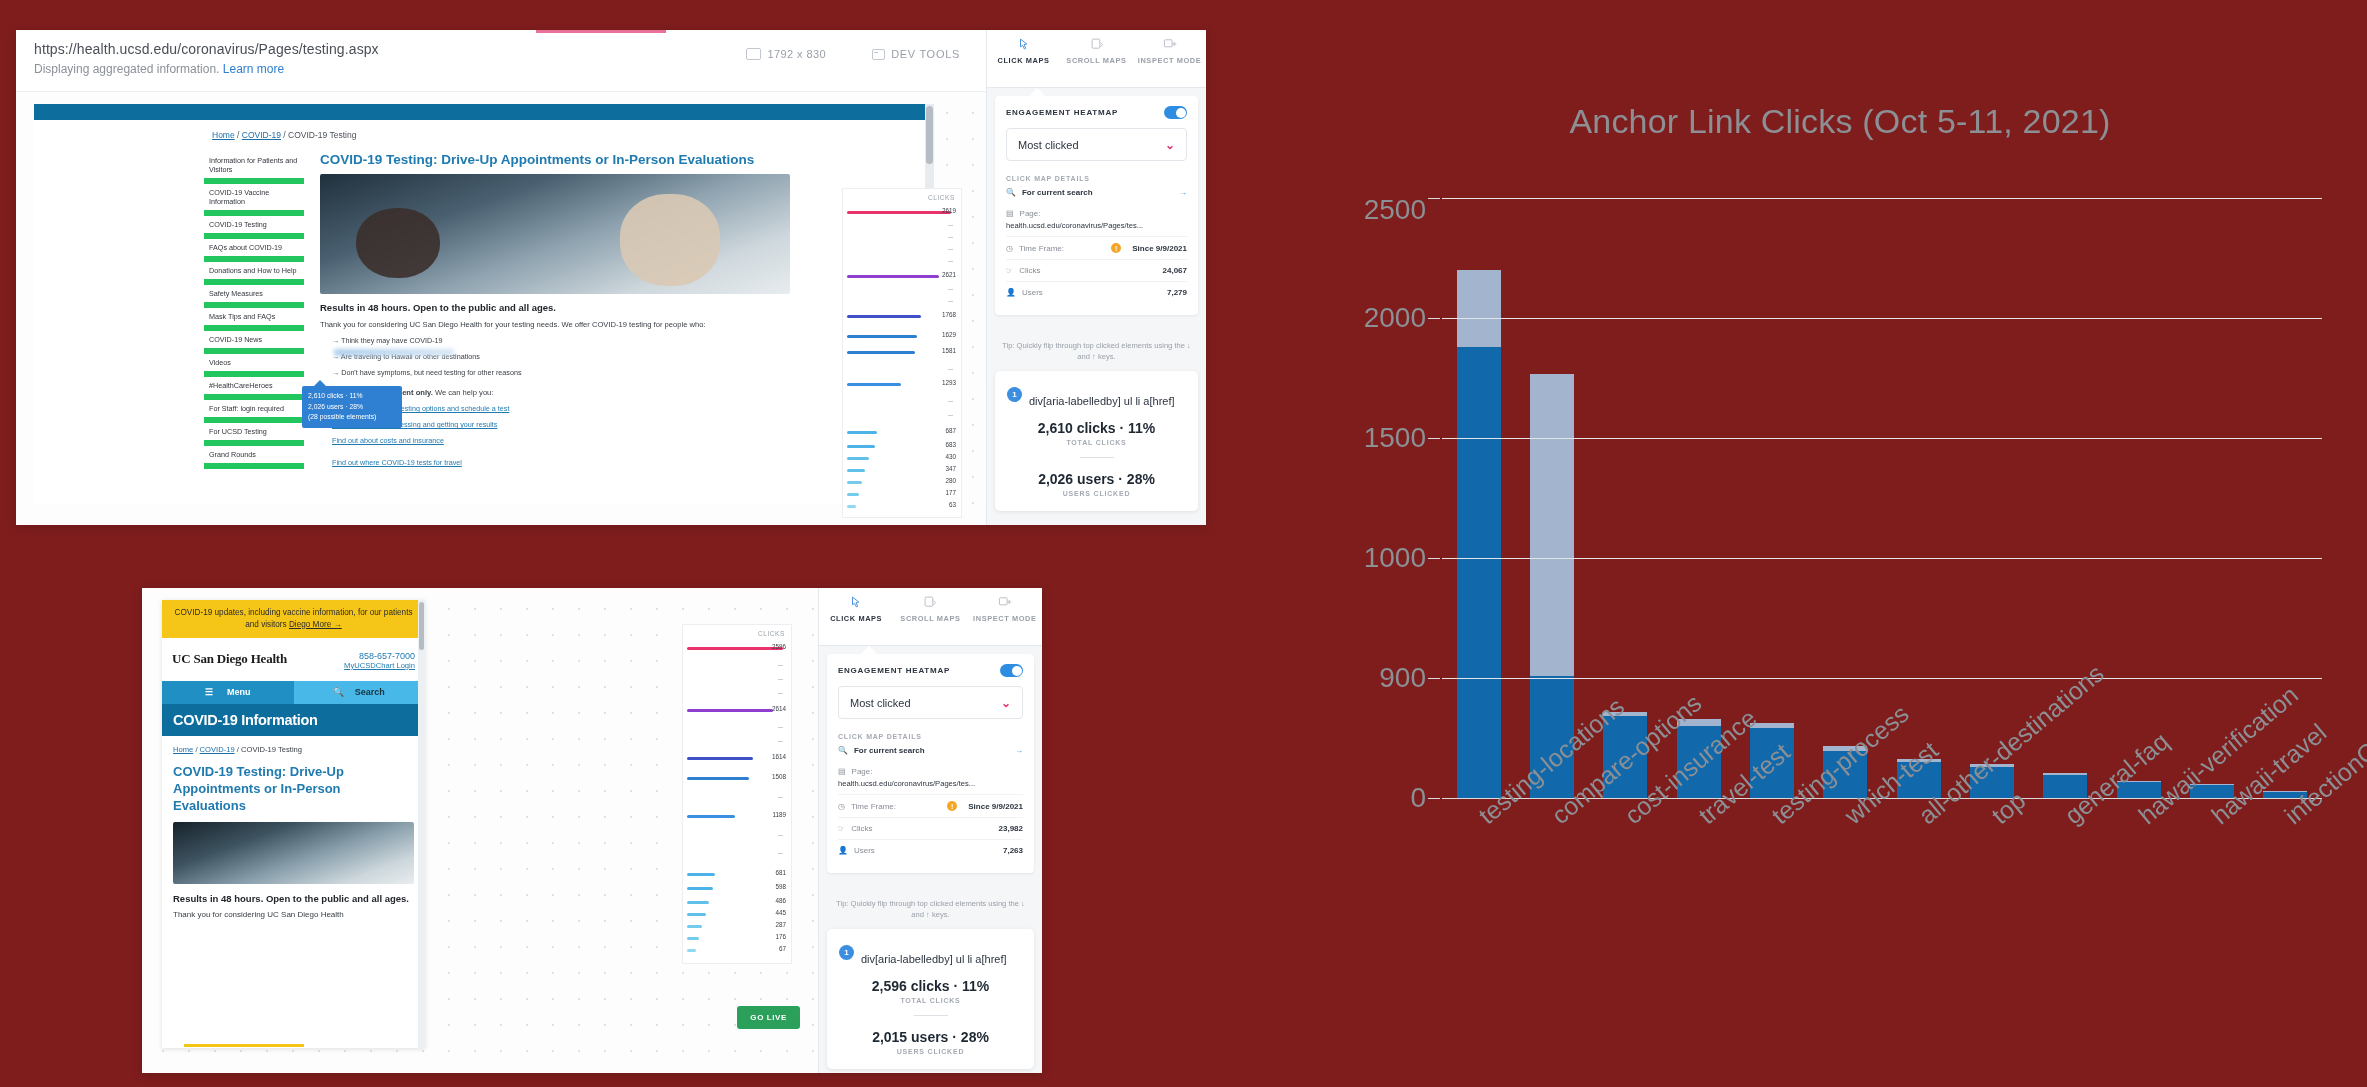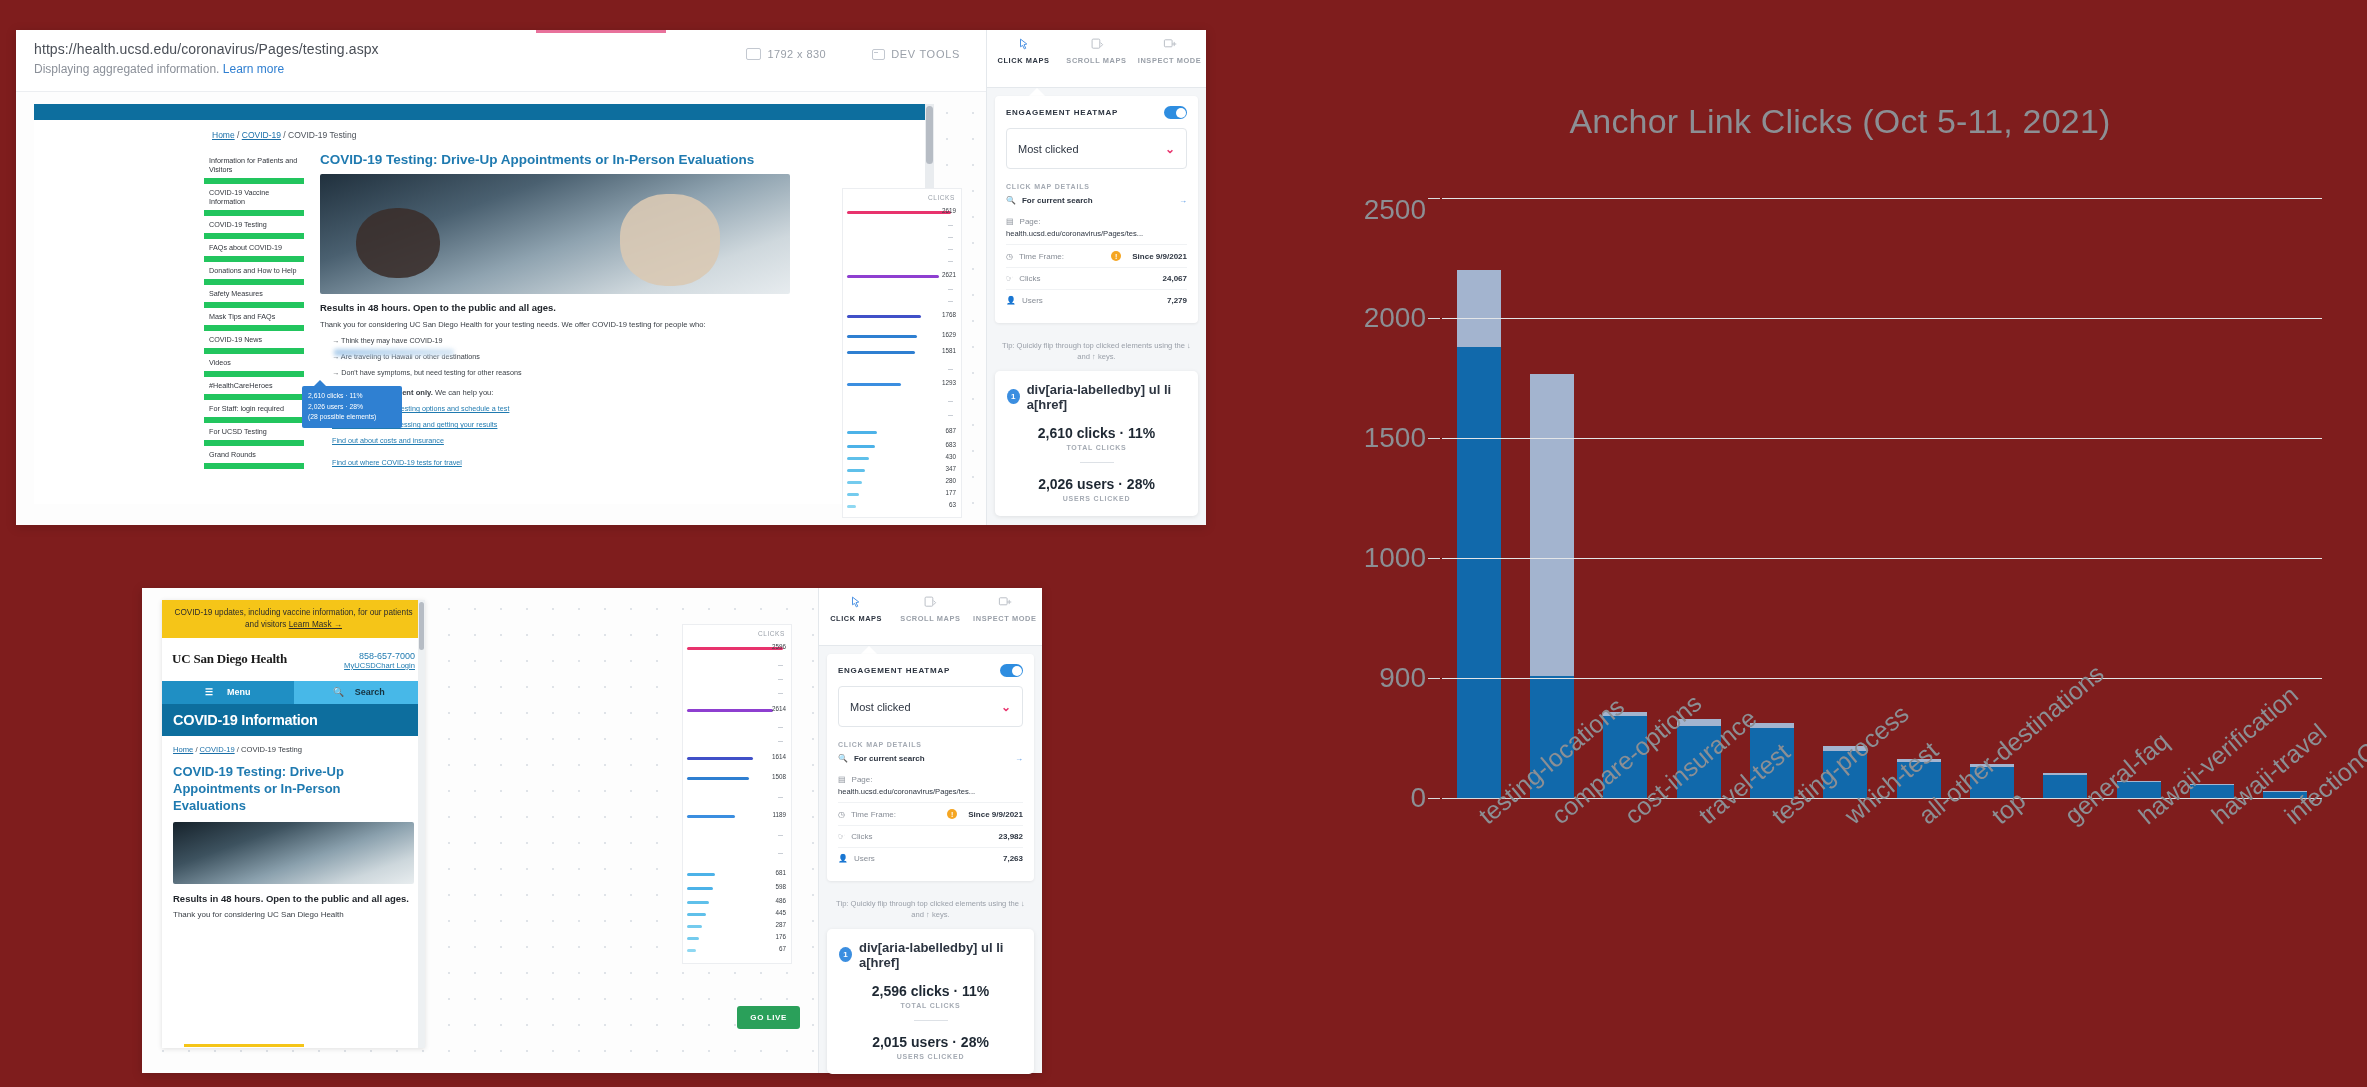--- a/index.html
+++ b/index.html
@@ -68,36 +68,36 @@
      font-size:7.4px; letter-spacing:.6px; color:#9aa0a9; font-weight:bold; text-align:center; line-height:1.35;}
   .ptab.active { color:#2c3440; }
   .ptab .ico { width:16px; height:14px; }
   .ptab.active .ico svg { stroke:#4a90e2; }
   .caret { position:absolute; left:42px; top:58px; width:0; height:0; border:8px solid transparent; border-bottom-color:#fff; border-top:0; }
   .pcard { position:absolute; left:8px; top:66px; right:8px; background:#fff; border-radius:4px; box-shadow:0 1px 3px rgba(0,0,0,.07); padding:10px 11px 12px; }
   .pcard .hdrow { display:flex; align-items:center; justify-content:space-between; }
   .pcard .hdr { font-size:8px; font-weight:bold; letter-spacing:.75px; color:#2c3440; }
   .toggle { width:23px; height:13px; border-radius:7px; background:#2e8de0; position:relative; }
   .toggle:after{content:"";position:absolute;right:1.5px;top:1.5px;width:10px;height:10px;border-radius:50%;background:#fff;}
-  .sel { margin-top:9px; height:41px; border:1px solid #e2e6ea; border-radius:4px; display:flex; align-items:center; justify-content:space-between; padding:0 11px; font-size:11px; color:#2c3440;}
+  .sel { margin-top:9px; height:33px; border:1px solid #e2e6ea; border-radius:4px; display:flex; align-items:center; justify-content:space-between; padding:0 11px; font-size:11px; color:#2c3440;}
   .sel .chev { color:#e8336d; font-size:12px; font-weight:bold;}
   .detailhdr { margin-top:14px; font-size:7px; letter-spacing:.8px; color:#a4aab3; font-weight:bold; }
   .drow { display:flex; align-items:center; gap:6px; font-size:8px; color:#878d96; padding:6px 0; border-top:1px solid #f0f2f4;}
   .drow .lbl { color:#878d96; }
   .drow .v { margin-left:auto; color:#2c3440; font-weight:bold; }
   .drow.first { border-top:none; }
   .drow.search { color:#2c3440; font-weight:bold; }
   .drow.search .arrow { margin-left:auto; color:#4a90e2; }
   .pagerow { font-size:7.6px; color:#2c3440; padding:3px 0 6px; word-break:break-all; }
   .warnb { width:10px; height:10px; border-radius:50%; background:#f5a623; color:#fff; font-size:7px; font-weight:bold; display:flex; align-items:center; justify-content:center; margin-left:auto; margin-right:5px;}
   .tip { margin-top:10px; padding:8px 12px; font-size:7.6px; color:#9aa0a9; text-align:center; line-height:1.5;}
   .elcard { margin:0 8px; background:#fff; border-radius:5px; box-shadow:0 1px 4px rgba(0,0,0,.09); padding:11px 12px 14px; }
   .elhdr { display:flex; align-items:center; gap:7px; }
   .elnum { width:15px; height:15px; border-radius:50%; background:#3b8ee0; color:#fff; font-size:8px; font-weight:bold; display:flex; align-items:center; justify-content:center;}
-  .elsel { font-size:13px; font-weight:bold; color:#2c3440; }
+  .elsel { font-size:11px; font-weight:normal; color:#2c3440;margin-top:13px; }
   .bignum { text-align:center; margin-top:13px; font-size:14px; font-weight:bold; color:#1e2833; }
   .smlbl { text-align:center; margin-top:3px; font-size:7px; letter-spacing:.8px; color:#a4aab3; font-weight:bold;}
   .hr { width:34px; height:1px; background:#dde1e6; margin:11px auto 0;}
 
   
   #shot-bot { left: 142px; top: 588px; width: 900px; height: 485px; }
   #shot-bot .canvasarea { right:224px; top:0; }
   #shot-bot .panel { width:224px; }
   .mob { position:absolute; left:20px; top:12px; width:263px; height:448px; background:#fff; box-shadow:0 1px 5px rgba(0,0,0,.12); overflow:hidden;}
   .mob .alert { background:#f5c518; color:#2c2c2c; font-size:8.2px; text-align:center; padding:7px 9px; line-height:1.45;}
@@ -347,21 +347,21 @@
   </div>
 
   <div class="shot" id="shot-bot">
 
     <div class="canvasarea">
 
       <div class="mob">
         <div class="mscroll">
             <i></i>
           </div>
-        <div class="alert"><span>COVID-19 updates, including vaccine information, for our patients and visitors </span><u>Learn Mask →</u></div>
+        <div class="alert"><span>COVID-19 updates, including vaccine information, for our patients and visitors </span><u>Diego More →</u></div>
         <div class="brand">
           <div class="blogo">UC San Diego Health</div>
           <div class="bphone">
             <span>858-657-7000</span>
             <a href="#">MyUCSDChart Login</a>
           </div>
         </div>
         <div class="navbar">
           <div class="nleft">
               <span>☰</span>

